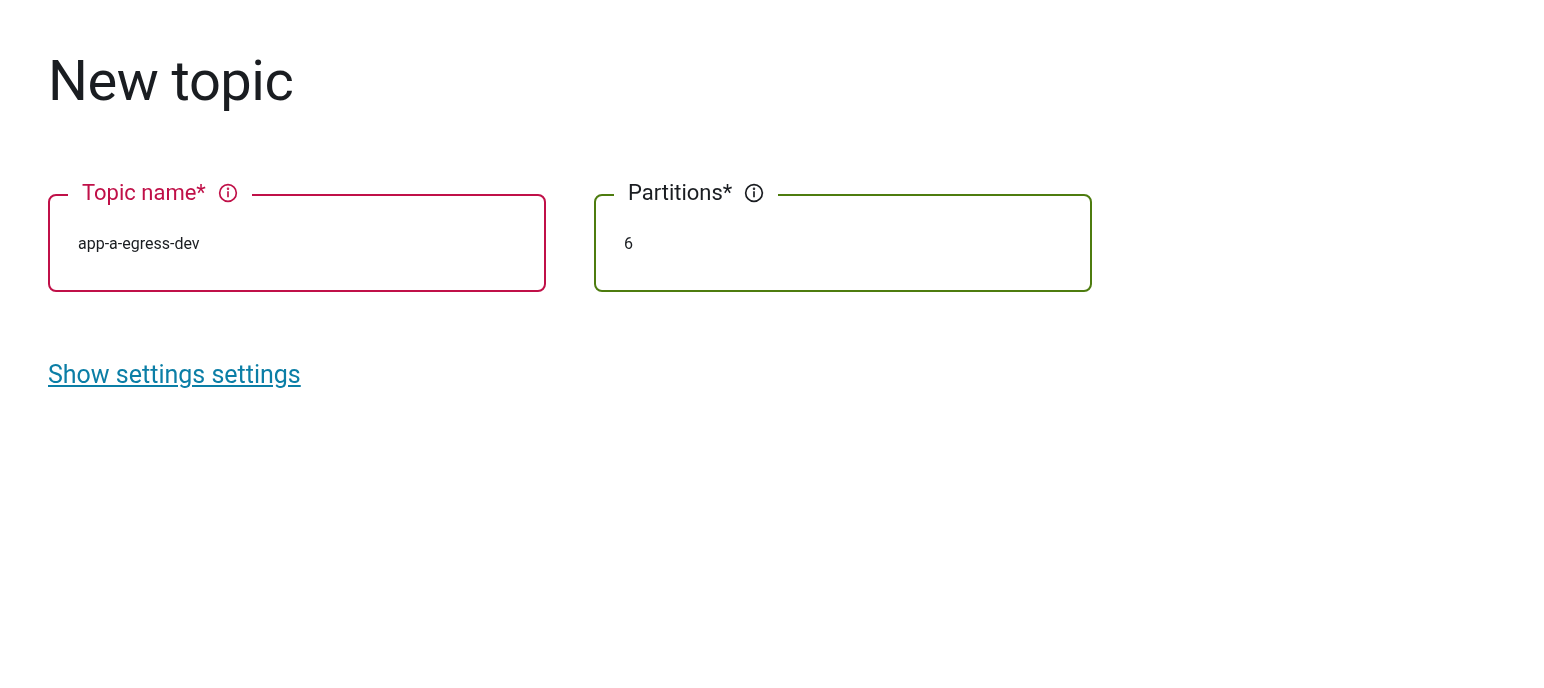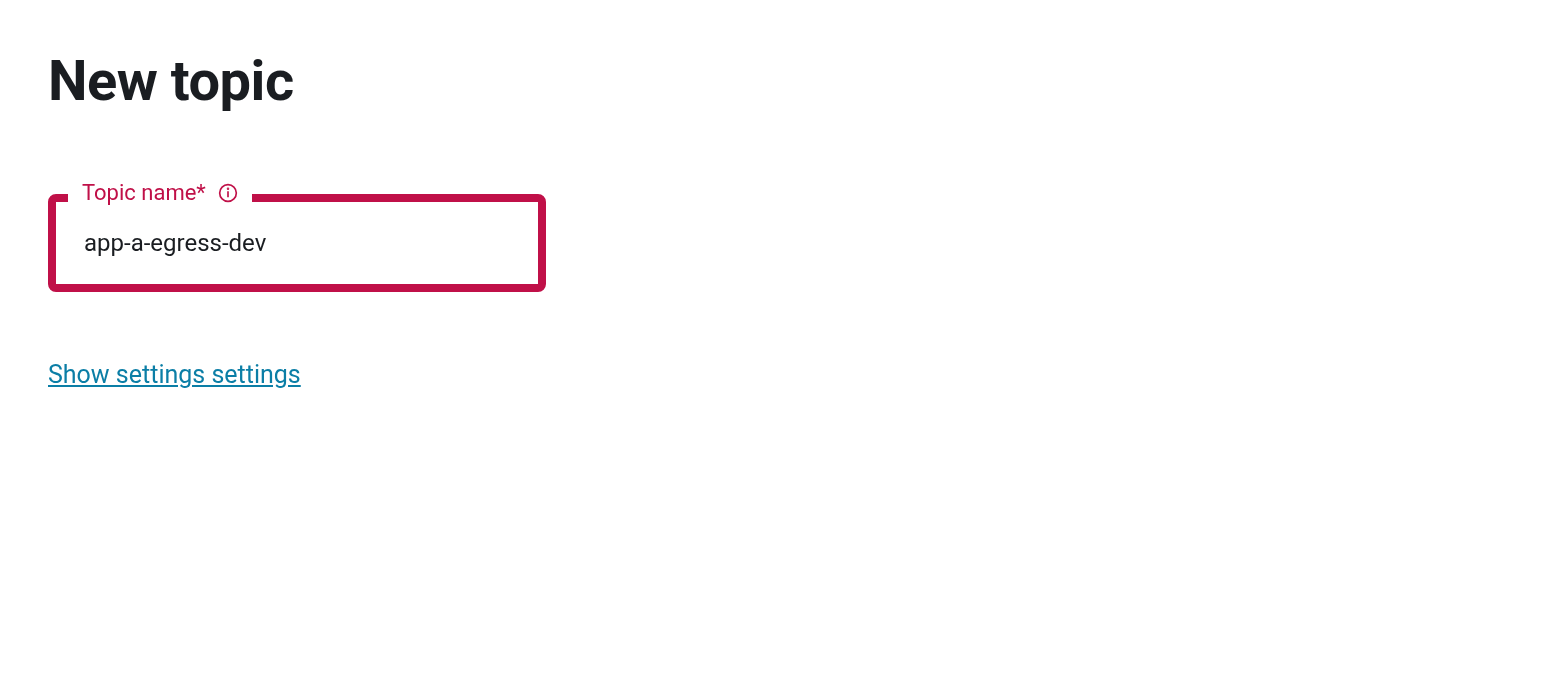--- a/index.html
+++ b/index.html
@@ -7,21 +7,21 @@
       margin: 0;
       padding: 0;
     }
     body {
       font-family: -apple-system, BlinkMacSystemFont, 'Segoe UI', Roboto, Helvetica, Arial, sans-serif;
       background: #ffffff;
       padding: 48px;
     }
     .page-title {
       font-size: 56px;
-      font-weight: 700;
+      font-weight: 400;
       color: #1a1d21;
       letter-spacing: -0.5px;
       margin-bottom: 80px;
     }
     .form-row {
       display: flex;
       gap: 48px;
       margin-bottom: 68px;
     }
     .field-wrap {
@@ -52,24 +52,24 @@
       align-items: center;
       justify-content: center;
     }
     .info-icon svg {
       width: 20px;
       height: 20px;
     }
     .field-input {
       width: 100%;
       height: 98px;
-      border: 8px solid #4d7c0f;
+      border: 2px solid #4d7c0f;
       border-radius: 8px;
       padding: 0 28px;
-      font-size: 24px;
+      font-size: 16px;
       color: #1a1d21;
       outline: none;
       font-family: inherit;
     }
     .field-input.focused {
       border-color: #c01048;
     }
     .advanced-link {
       display: inline-block;
       font-size: 25px;
@@ -95,19 +95,32 @@
         <svg viewBox="0 0 24 24" fill="none" stroke="#c01048" stroke-width="2">
           <circle cx="12" cy="12" r="10"></circle>
           <line x1="12" y1="10" x2="12" y2="17"></line>
           <circle cx="12" cy="7" r="0.5" fill="#c01048"></circle>
         </svg>
       </span>
     </div>
     <input type="text" class="field-input focused" value="app-a-egress-dev" style="">
   </div>
 
+  <div class="field-wrap">
+    <div class="field-legend normal">
+      <span>Partitions*</span>
+      <span class="info-icon">
+        <svg viewBox="0 0 24 24" fill="none" stroke="#1a1d21" stroke-width="2">
+          <circle cx="12" cy="12" r="10"></circle>
+          <line x1="12" y1="10" x2="12" y2="17"></line>
+          <circle cx="12" cy="7" r="0.5" fill="#1a1d21"></circle>
+        </svg>
+      </span>
+    </div>
+    <input type="text" class="field-input" value="6" style="">
+  </div>
 
 </div>
 
 <a class="advanced-link">Show settings settings</a>
 
 
 
 
 </body></html>

